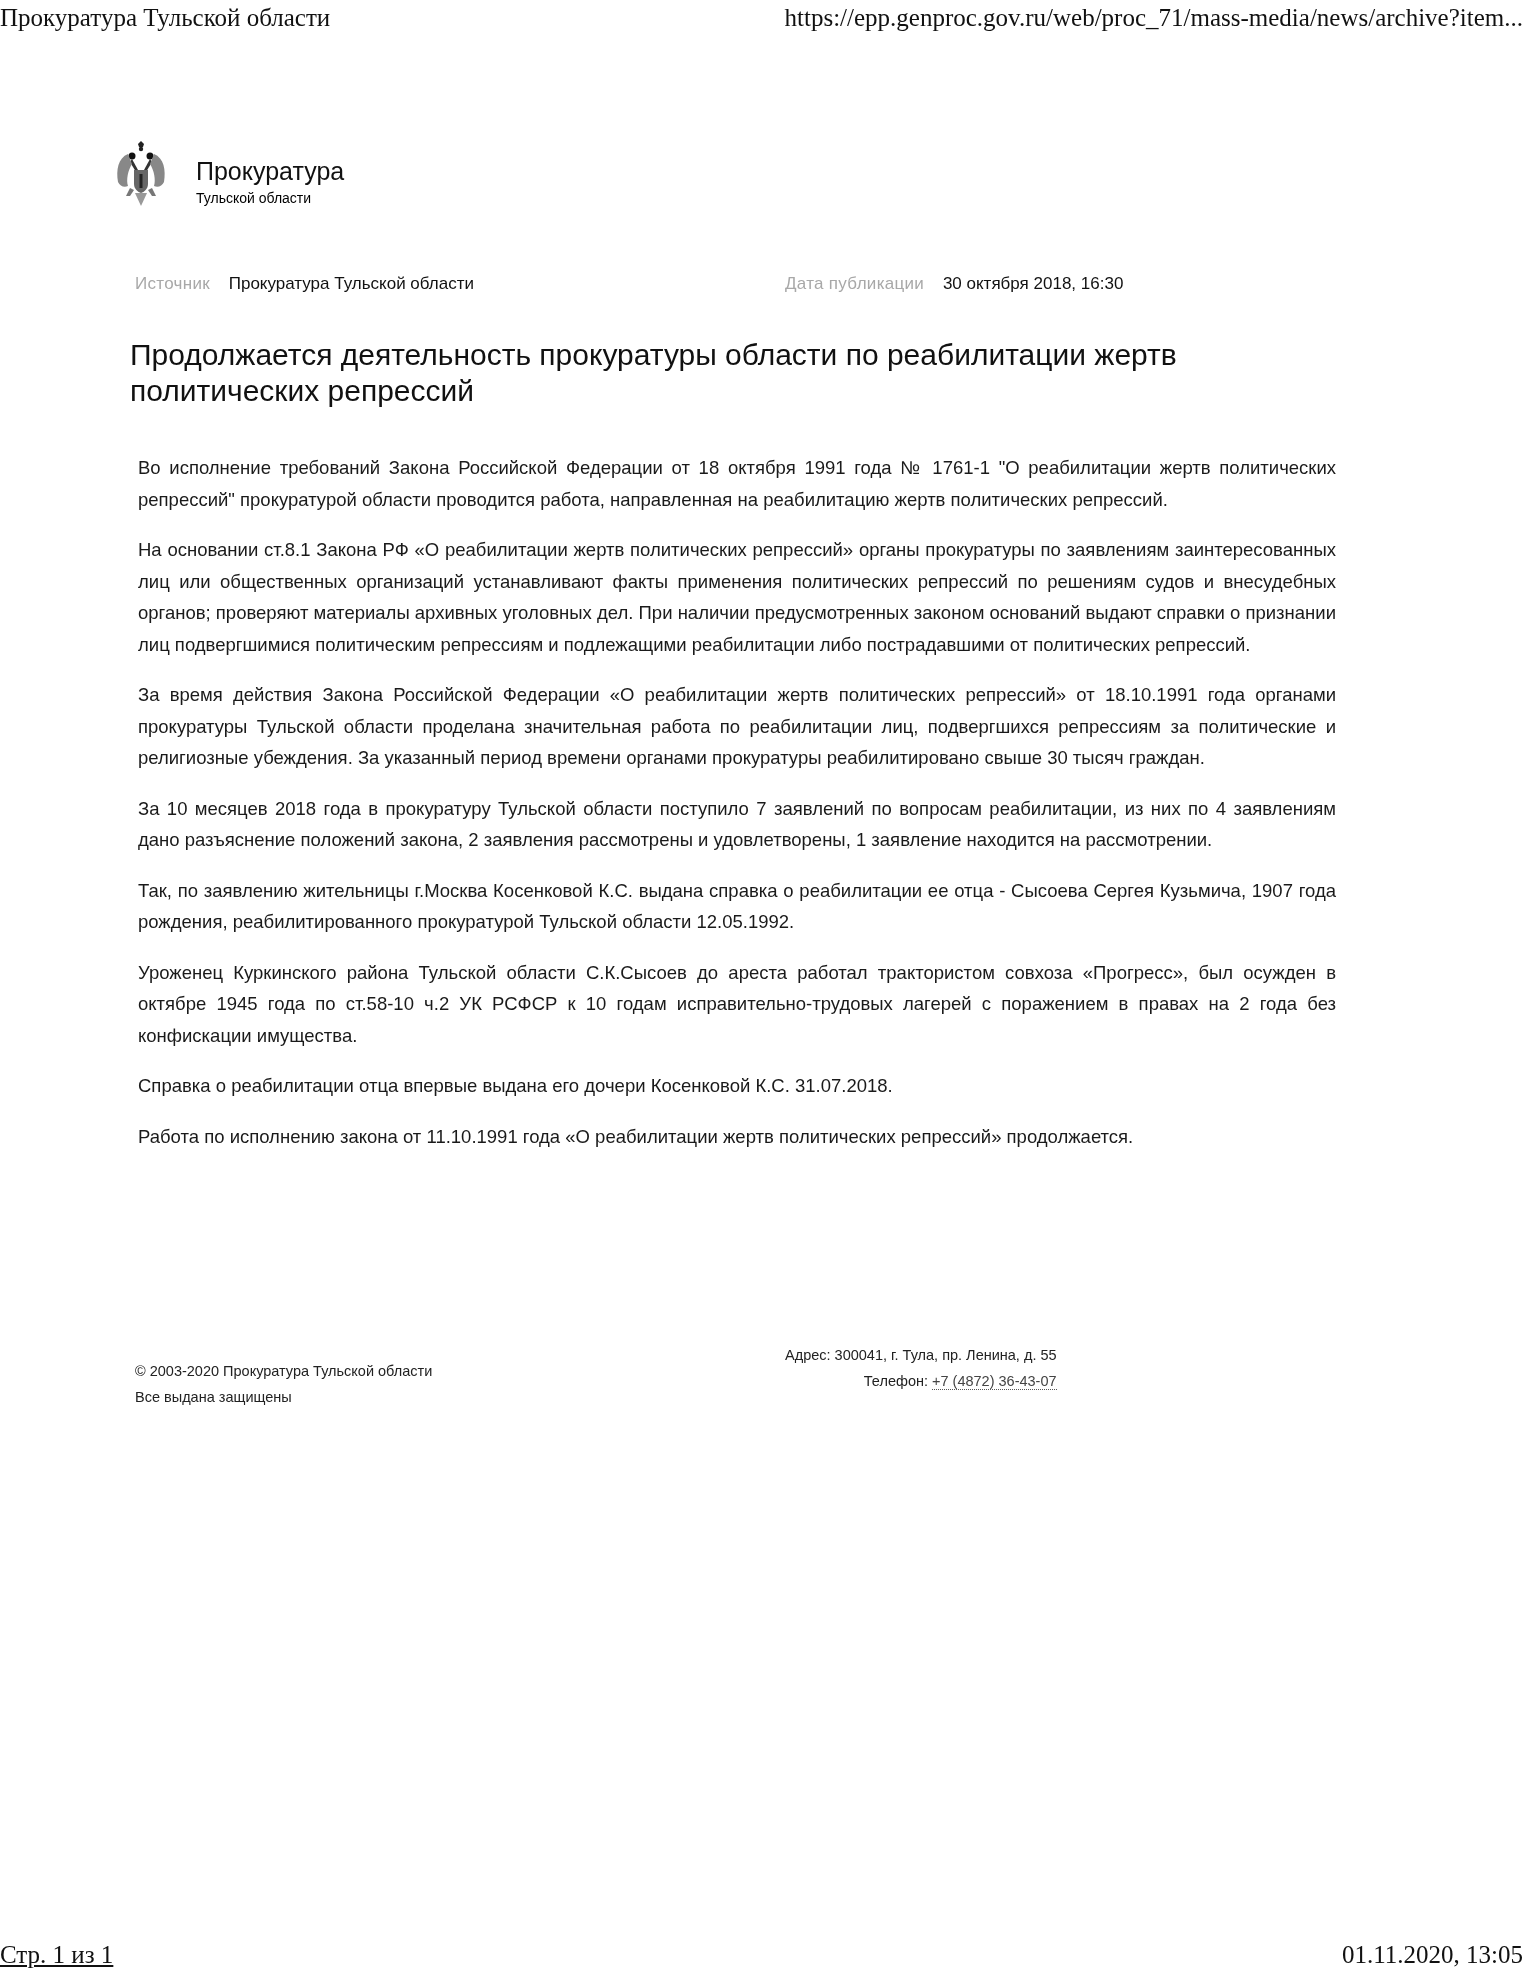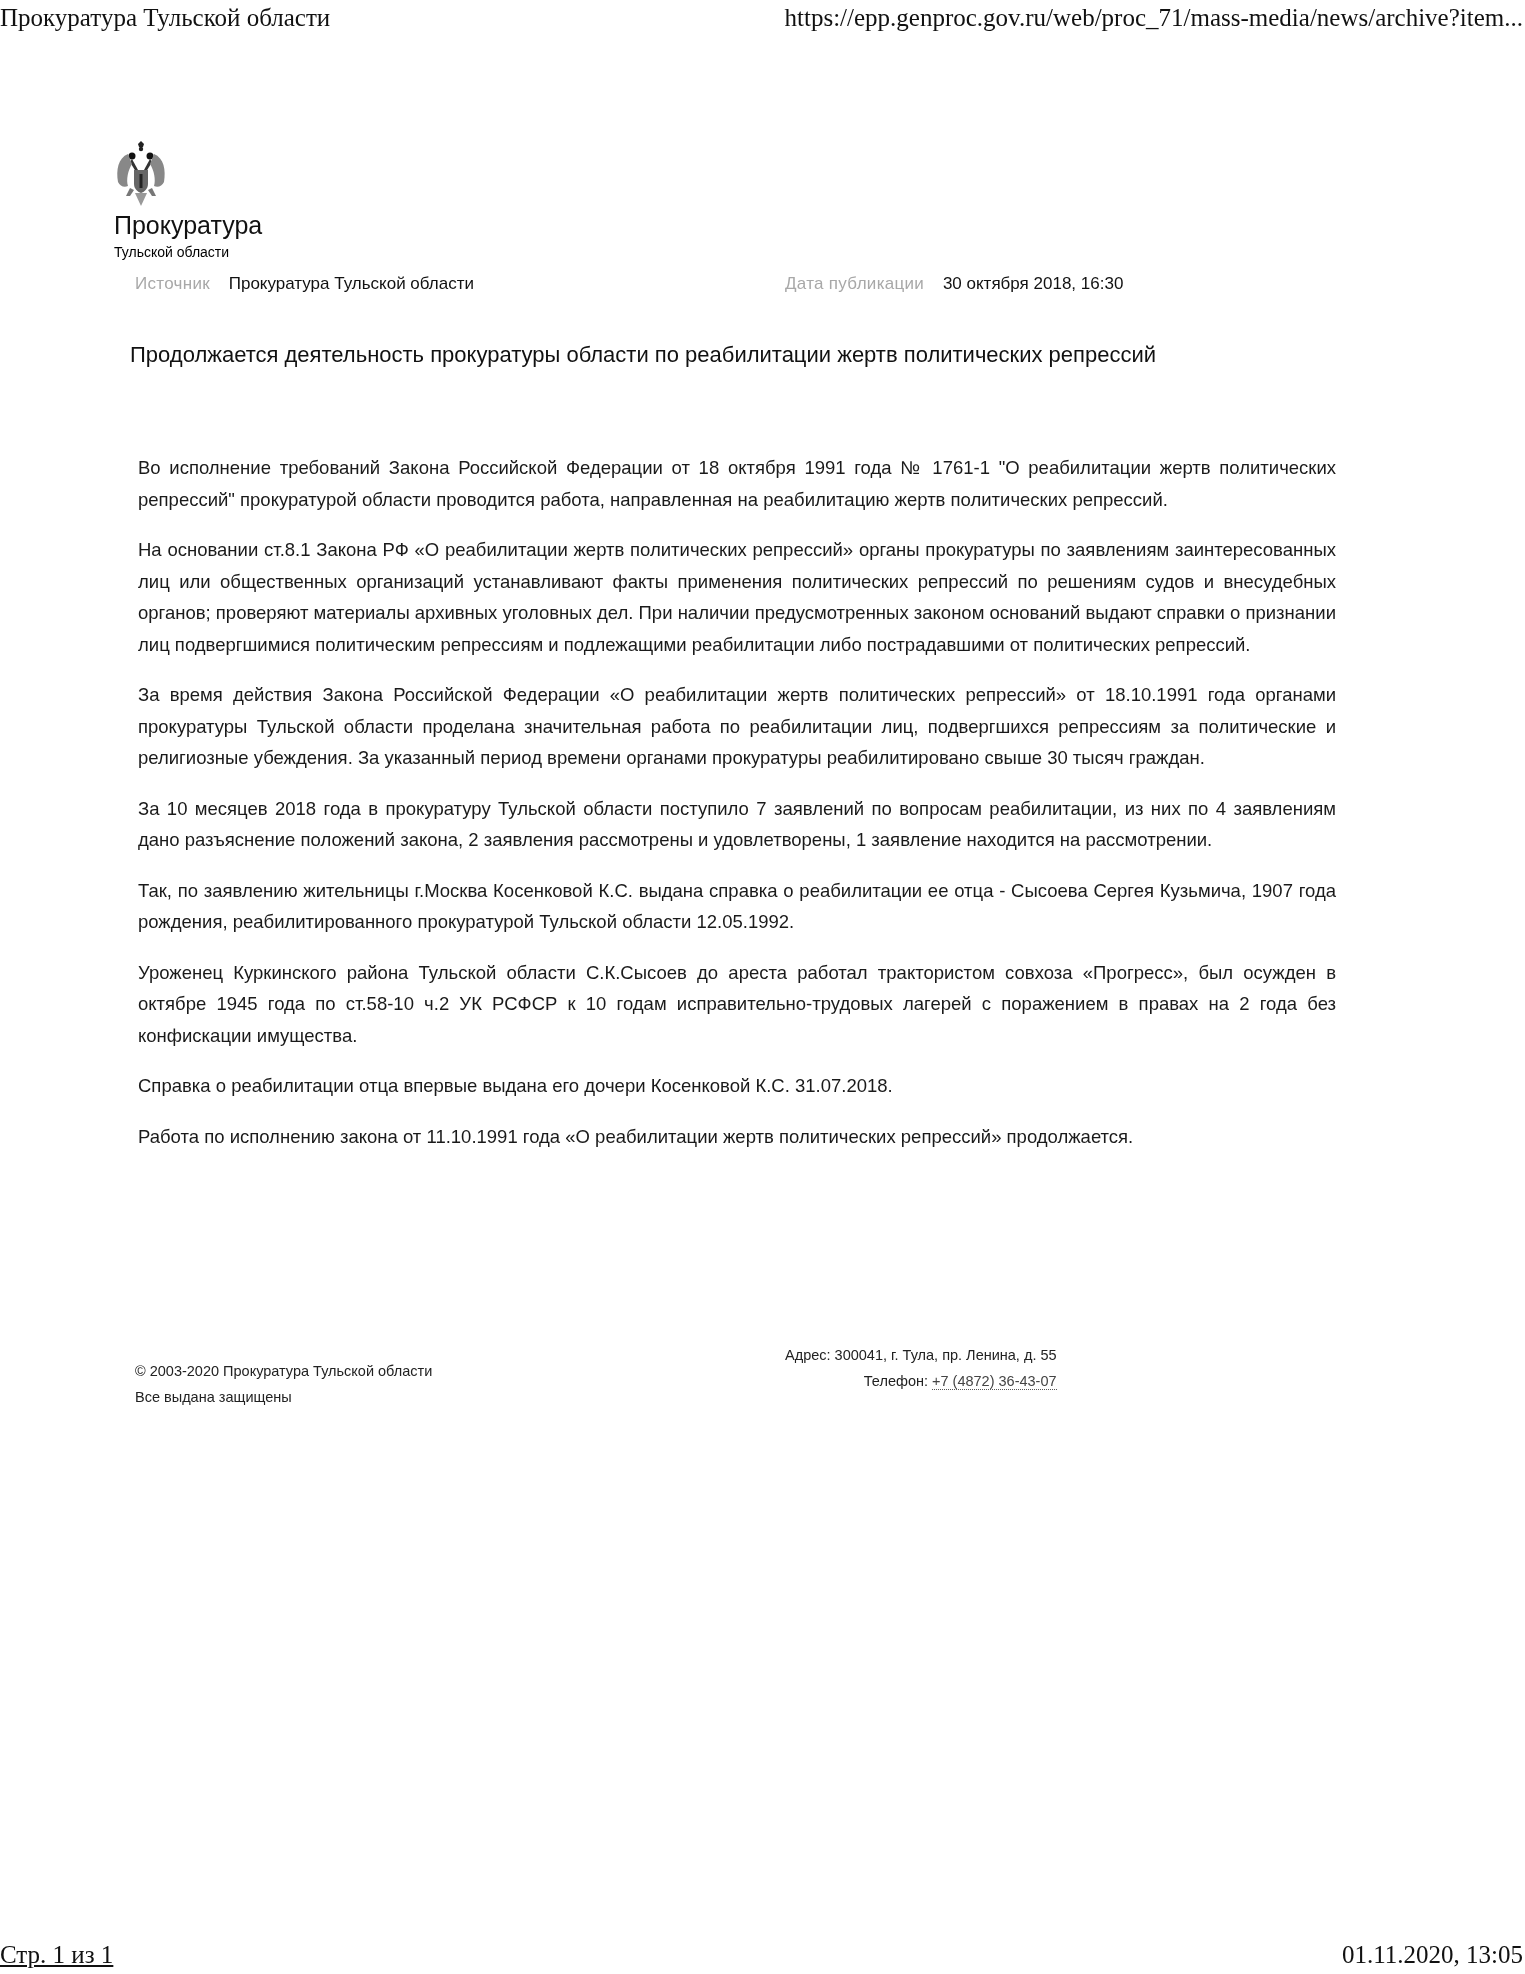--- a/index.html
+++ b/index.html
@@ -26,22 +26,21 @@
     .print-header-left { left: 0; top: 3px; }
     .print-header-right { right: 2px; top: 3px; }
     .print-footer-left { left: 0; top: 1940px; text-decoration: underline; }
     .print-footer-right { right: 2px; top: 1940px; }
 
     .logo-block {
       position: absolute;
       left: 114px;
       top: 140px;
       display: flex;
-      align-items: flex-start;
-      flex-direction: column;
+      align-items: flex-end;
     }
     .logo-emblem {
       width: 54px;
       height: 70px;
       margin-right: 28px;
     }
     .logo-text { display: flex; flex-direction: column; }
     .logo-title {
       font-size: 25px;
       line-height: 30px;
@@ -66,21 +65,21 @@
     .meta-label { color: #a8a8a8; margin-right: 14px; letter-spacing: 0.3px; }
     .meta-value { color: #111; }
 
     .article-title {
       position: absolute;
       left: 130px;
       top: 337px;
       width: 1150px;
       margin: 0;
       font-weight: normal;
-      font-size: 22px;
+      font-size: 30px;
       line-height: 36px;
       color: #111;
     }
 
     .article-body {
       position: absolute;
       left: 130px;
       top: 452px;
       width: 1206px;
     }

